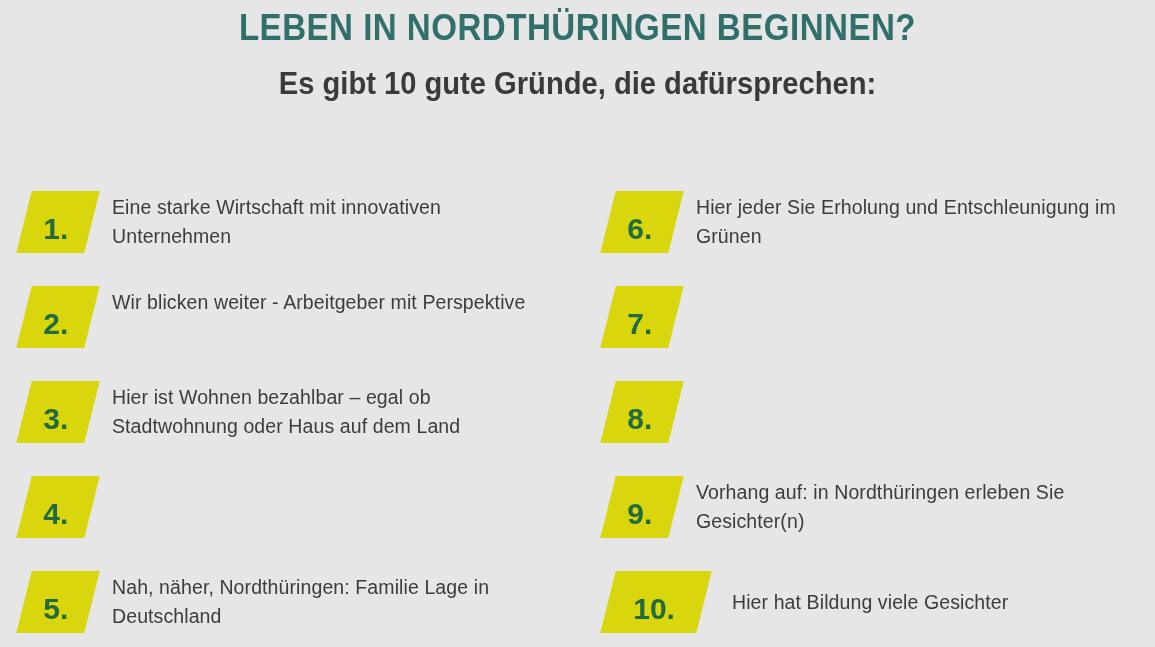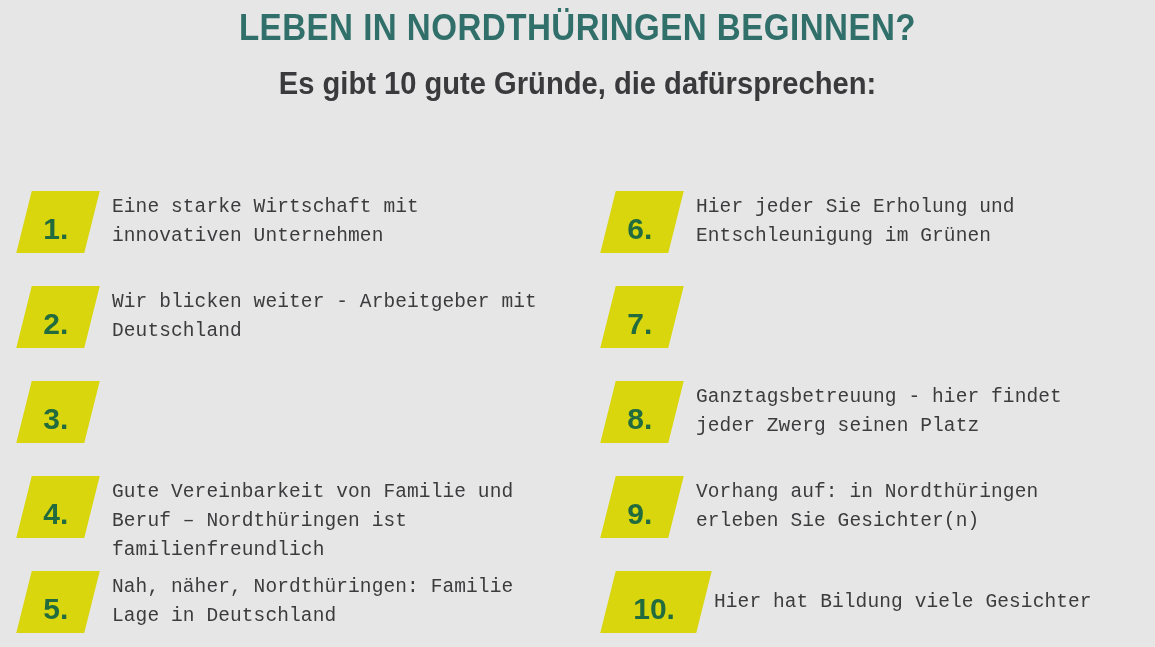--- a/index.html
+++ b/index.html
@@ -118,32 +118,32 @@
   .badge.wide .badge-num {
     font-size: 30px;
   }
 
   
   .reason-text {
     flex: 1 1 auto;
     margin-left: 20px;
     margin-top: 15px;
     color: #3c3c3e;
-    font-family: Liberation Mono, monospace;
+    font-family: Liberation Sans, sans-serif;
     font-size: 19.5px;
     font-weight: normal;
     line-height: 29px;
     letter-spacing: 0.1px;
     max-width: 430px;
   }
   .reason.single .reason-text {
     margin-top: 30px;
   }
   .reason.single.offset .reason-text {
-    margin-left: 10px;
+    margin-left: 28px;
   }
 </style>
 </head>
 <body>
 
 <div class="page">
 
   <div class="header">
     <h1 class="headline">LEBEN IN NORDTHÜRINGEN BEGINNEN?</h1>
     <h2 class="subhead">Es gibt 10 gute Gründe, die dafürsprechen:</h2>
@@ -157,34 +157,34 @@
         <div class="badge">
           <span class="badge-num">1.</span>
         </div>
         <div class="reason-text">Eine starke Wirtschaft mit innovativen Unternehmen</div>
       </div>
 
       <div class="reason">
         <div class="badge">
           <span class="badge-num">2.</span>
         </div>
-        <div class="reason-text">Wir blicken weiter - Arbeitgeber mit Deutschland</div>
+        <div class="reason-text">Wir blicken weiter - Arbeitgeber mit Perspektive</div>
       </div>
 
       <div class="reason">
         <div class="badge">
           <span class="badge-num">3.</span>
         </div>
+        <div class="reason-text">Hier ist Wohnen bezahlbar – egal ob Stadtwohnung oder Haus auf dem Land</div>
       </div>
 
       <div class="reason">
         <div class="badge">
           <span class="badge-num">4.</span>
         </div>
-        <div class="reason-text">Gute Vereinbarkeit von Familie und Beruf – Nordthüringen ist familienfreundlich</div>
       </div>
 
       <div class="reason">
         <div class="badge">
           <span class="badge-num">5.</span>
         </div>
         <div class="reason-text">Nah, näher, Nordthüringen: Familie Lage in Deutschland</div>
       </div>
 
     </div>
@@ -201,21 +201,20 @@
       <div class="reason">
         <div class="badge">
           <span class="badge-num">7.</span>
         </div>
       </div>
 
       <div class="reason">
         <div class="badge">
           <span class="badge-num">8.</span>
         </div>
-        <div class="reason-text">Ganztagsbetreuung - hier findet jeder Zwerg seinen Platz</div>
       </div>
 
       <div class="reason">
         <div class="badge">
           <span class="badge-num">9.</span>
         </div>
         <div class="reason-text">Vorhang auf: in Nordthüringen erleben Sie Gesichter(n)</div>
       </div>
 
       <div class="reason single offset">

